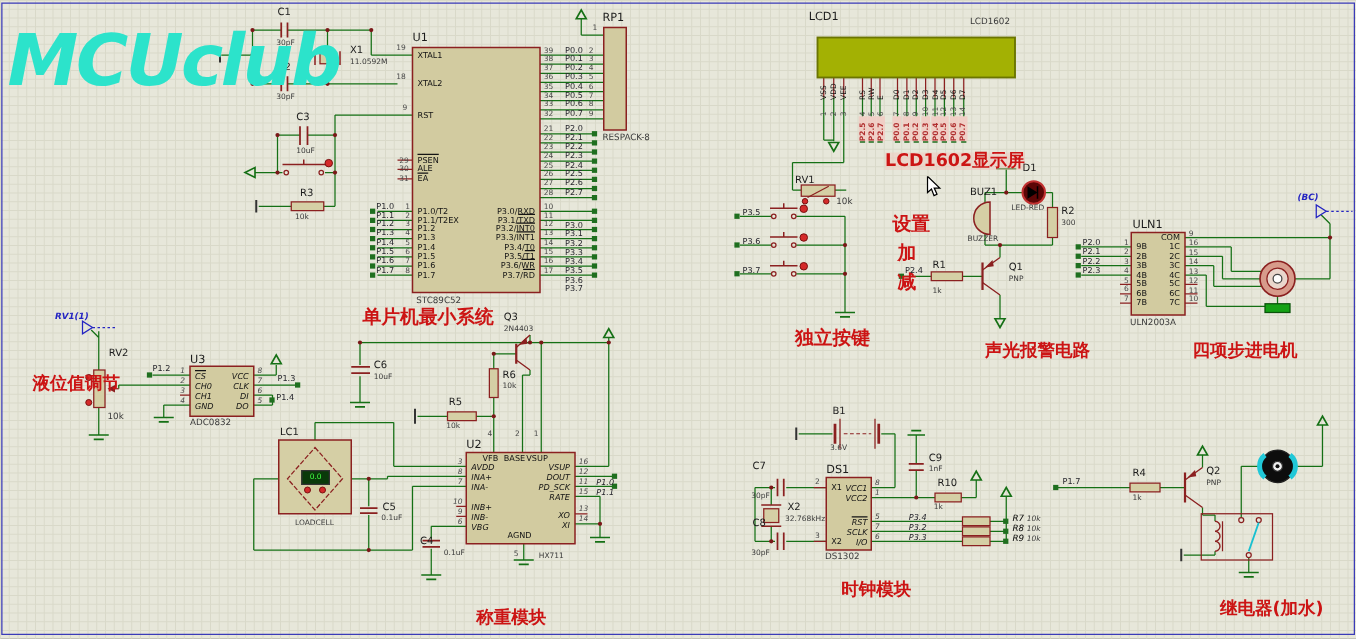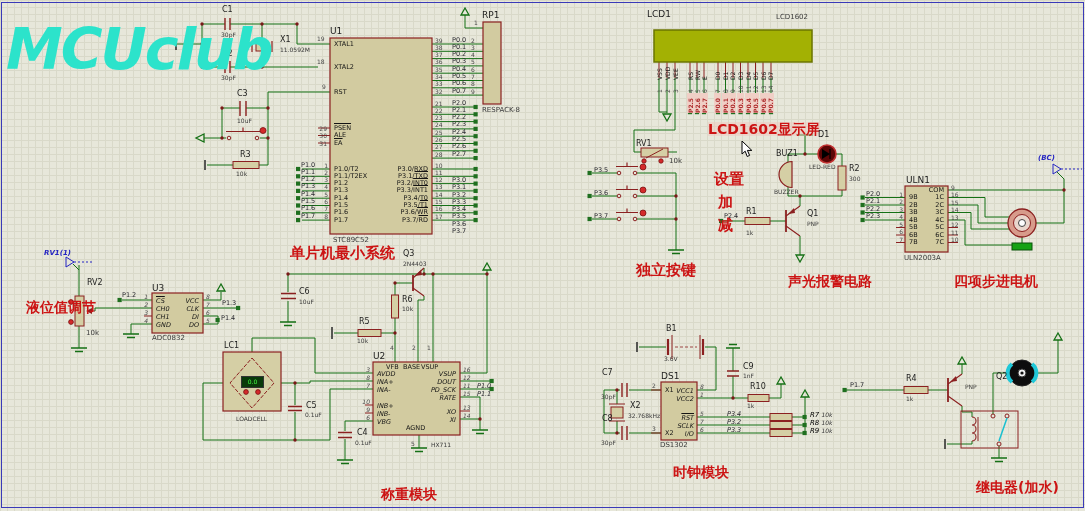--- a/index.html
+++ b/index.html
@@ -711,21 +711,21 @@
 <div class="t val" style="left:299px;top:299px">10uF</div>
 <div class="t ref" style="left:359px;top:318px">R5</div>
 <div class="t val" style="left:357px;top:338px">10k</div>
 <div class="t ref" style="left:402px;top:296px">R6</div>
 <div class="t val" style="left:402px;top:306px">10k</div>
 <div class="t ref" style="left:224px;top:342px">LC1</div>
 <div class="t val" style="left:236px;top:416px">LOADCELL</div>
 <div class="lcddisp">0.0</div>
 <div class="t ref" style="left:306px;top:402px">C5</div>
 <div class="t val" style="left:305px;top:412px">0.1uF</div>
-<div class="t ref" style="left:357px;top:429px">C4</div>
+<div class="t ref" style="left:336px;top:429px">C4</div>
 <div class="t val" style="left:355px;top:440px">0.1uF</div>
 <div class="t refB" style="left:373px;top:352px">U2</div>
 <div class="t val" style="left:431px;top:442px">HX711</div>
 <div class="t pname" style="left:386px;top:364px">VFB</div>
 <div class="t pname" style="left:403px;top:364px">BASE</div>
 <div class="t pname" style="left:421px;top:364px">VSUP</div>
 <div class="t pnum" style="left:390px;top:345px">4</div>
 <div class="t pnum" style="left:412px;top:345px">2</div>
 <div class="t pnum" style="left:427px;top:345px">1</div>
 <div class="col r8" style="left:377px;top:369.5px;width:26px">
@@ -837,20 +837,20 @@
 
 <div class="prow"><span class="ref" style="font-size:7px">R7</span> <span class="val">10k</span></div>
       <div class="prow"><span class="ref" style="font-size:7px">R8</span> <span class="val">10k</span></div>
       <div class="prow"><span class="ref" style="font-size:7px">R9</span> <span class="val">10k</span></div>
     </div>
 <div class="t cn" style="left:649px;top:465px">时钟模块</div>
 
 <div class="t net" style="left:850px;top:382px">P1.7</div>
 <div class="t ref" style="left:906px;top:375px">R4</div>
 <div class="t val" style="left:906px;top:396px">1k</div>
-<div class="t ref" style="left:996px;top:373px">Q2</div>
+<div class="t ref" style="left:965px;top:373px">Q2</div>
 <div class="t val" style="left:965px;top:384px">PNP</div>
 <div class="t cn" style="left:952px;top:480px">继电器(加水)</div>
 
 <svg id="cursor" width="14" height="17">
   <polygon points="1,0 1,13 4.2,10.2 6.2,15.5 8.6,14.4 6.4,9.4 10.8,9.4" fill="#fff" stroke="#000" stroke-width="1"></polygon>
 </svg>
 </div>
 
 </body></html>

